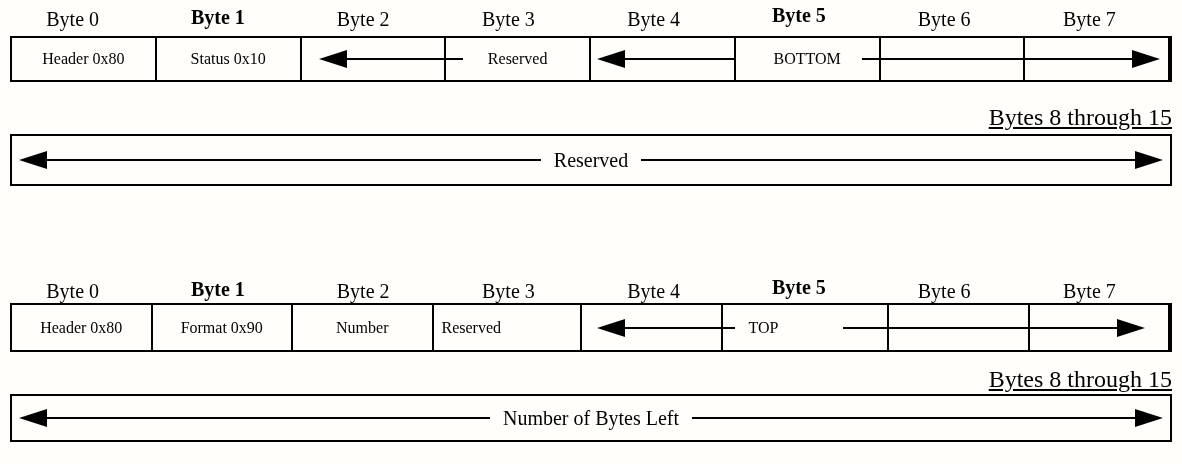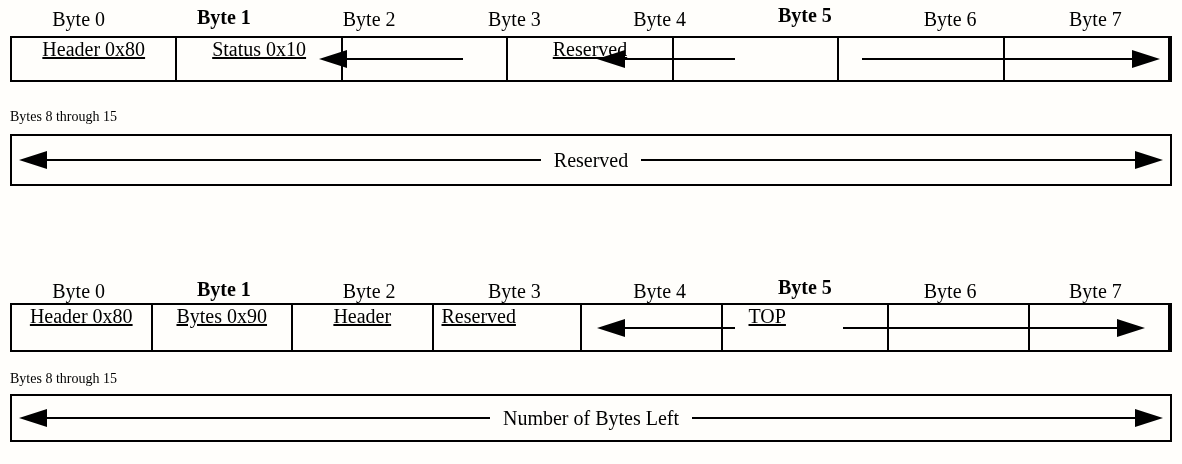--- a/index.html
+++ b/index.html
@@ -8,21 +8,21 @@
     width: 1182px;
     height: 464px;
     background: #fffefb;
     color: #000;
     font-family: "Liberation Serif", serif;
     overflow: hidden;
   }
   
   .hdr-row {
     position: absolute;
-    left: 6px;
+    left: 0;
     width: 1162px;
     height: 26px;
     display: flex;
   }
   .hdr-row .hcell {
     flex: 1;
     text-align: center;
     font-size: 20px;
     line-height: 26px;
     white-space: nowrap;
@@ -37,26 +37,25 @@
     width: 1162px;
     border: 2px solid #000;
     box-sizing: border-box;
     display: flex;
     background: transparent;
   }
   .rowbox .cell {
     flex: 1;
     border-right: 2px solid #000;
     display: flex;
-    align-items: flex-start;
+    align-items: center;
     justify-content: center;
-    font-size: 20px;
+    font-size: 16px;
     white-space: nowrap;
     overflow: visible;
-    text-decoration: underline;
   }
   .rowbox .cell:last-child { border-right: none; }
   .rowbox .cell.align-left { justify-content: flex-start; }
   .pad8  { padding-left: 8px; }
   .pad20 { padding-left: 26px; }
 
   
   .hline {
     position: absolute;
     height: 2px;
@@ -96,22 +95,23 @@
     margin: 0 13px;
     white-space: nowrap;
   }
 
   .span-label {
     position: absolute;
     left: 10px;
     width: 1162px;
     height: 26px;
     line-height: 26px;
-    text-align: left;
-    font-size: 14px;
+    text-align: right;
+    font-size: 24px;
+    text-decoration: underline;
   }
 </style>
 </head>
 <body>
 
 <div class="canvas">
 
   <div class="hdr-row" style="top:6px;">
     <span class="hcell">Byte 0</span>
     <span class="hcell">Byte 1</span>
@@ -128,20 +128,23 @@
       <span>Header 0x80</span>
     </div>
     <div class="cell">
       <span>Status 0x10</span>
     </div>
     <div class="cell"></div>
     <div class="cell">
       <span>Reserved</span>
     </div>
     <div class="cell"></div>
+    <div class="cell">
+      <span>BOTTOM</span>
+    </div>
     <div class="cell"></div>
     <div class="cell"></div>
 
     <div class="tri tri-l" style="left:307px;"></div>
     <div class="hline" style="left:325px;width:126px;"></div>
 
     <div class="tri tri-l" style="left:585px;"></div>
     <div class="hline" style="left:605px;width:118px;"></div>
     <div class="hline" style="left:850px;width:270px;"></div>
     <div class="tri tri-r" style="left:1120px;"></div>
@@ -166,24 +169,24 @@
     <span class="hcell">Byte 5</span>
     <span class="hcell">Byte 6</span>
     <span class="hcell">Byte 7</span>
   </div>
 
   <div class="rowbox" style="top:303px;height:49px;">
     <div class="cell">
       <span>Header 0x80</span>
     </div>
     <div class="cell">
-      <span>Bytes 0x90</span>
-    </div>
-    <div class="cell">
-      <span>Header</span>
+      <span>Format 0x90</span>
+    </div>
+    <div class="cell">
+      <span>Number</span>
     </div>
     <div class="cell align-left pad8">
       <span>Reserved</span>
     </div>
     <div class="cell"></div>
     <div class="cell align-left pad20">
       <span>TOP</span>
     </div>
     <div class="cell"></div>
     <div class="cell"></div>

